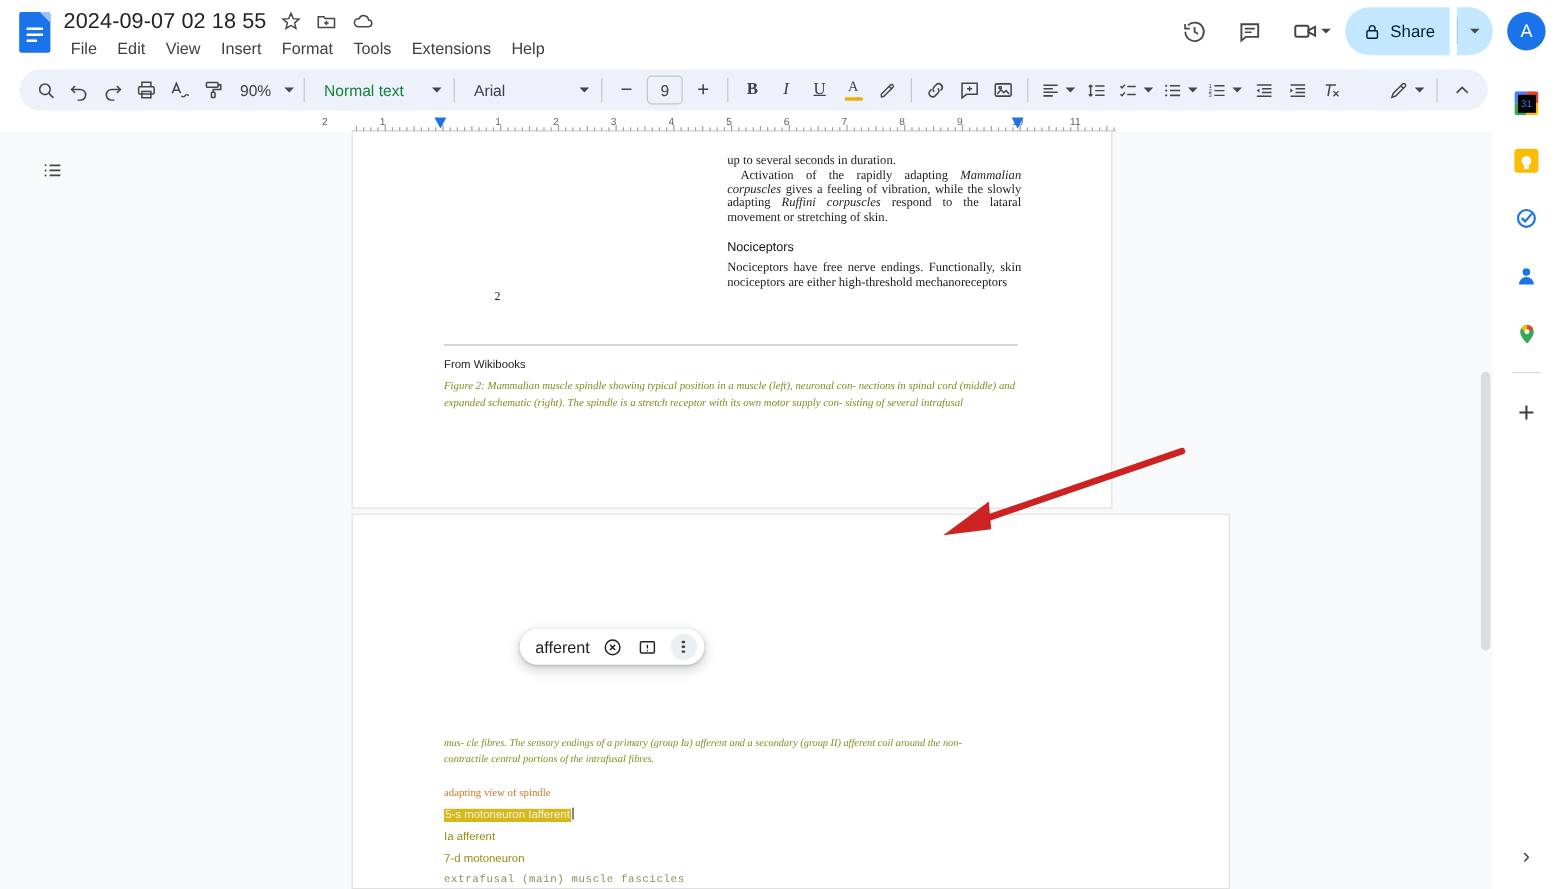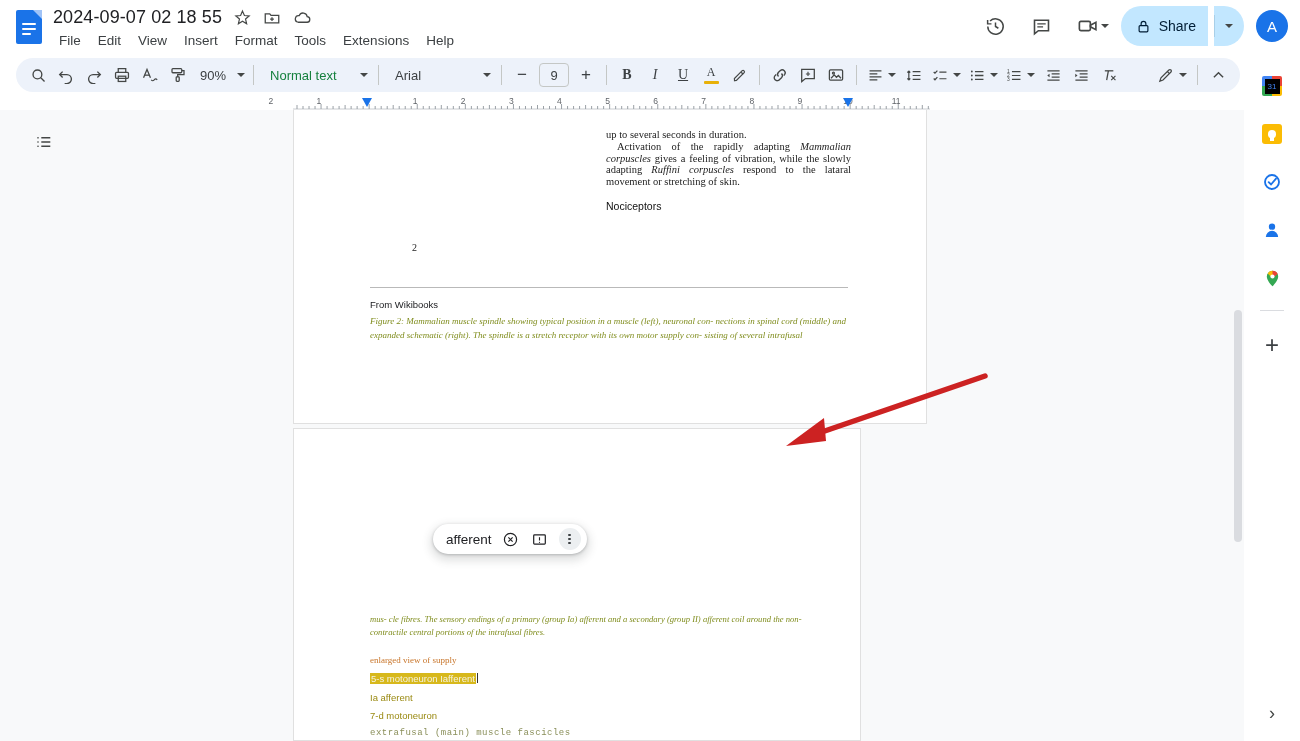--- a/index.html
+++ b/index.html
@@ -76,21 +76,21 @@
   .ruler { position:absolute; left:0; top:96px; width:1246px; height:14px; background:#fff; }
   .ruler-canvas{ position:absolute; left:0; top:0; }
 
   
   .editor-area { position:absolute; left:0; top:110px; width:1246px; height:631px; background:#f8f9fa; overflow:hidden;}
   .outline-toggle { position:absolute; left:30px; top:18px; width:28px; height:28px;
                     display:flex; align-items:center; justify-content:center; color:#444746; cursor:pointer; border-radius:4px;}
 
   .page { position:absolute; left:293px; background:#fff; border:1px solid #e0e0e0; }
   #page1 { top:0px; width:634px; height:314px; border-top:none;}
-  #page2 { top:318px; width:568px; height:313px; }
+  #page2 { top:318px; width:732px; height:313px; }
 
   .scan-col { position:absolute; left:268px; top:19px; width:245px; font-size:10.5px; line-height:11.8px;
               font-family:"Liberation Serif",serif; color:#1c1c1c; text-align:justify;margin-left:44px; }
   .scan-col p { margin-bottom:0; }
   .scan-head { font-family:"Liberation Sans",sans-serif; font-size:10.5px; margin:13px 0 5px 0; color:#111;}
   .scan-indent { text-indent:11px; }
 
   .pnum { position:absolute; left:118px; top:132px; font-family:"Liberation Serif",serif; font-size:10px; color:#222;}
 
   .hrule { position:absolute; left:76px; top:177px; width:478px; height:1px; background:#b9b9b9; }
@@ -546,32 +546,33 @@
       </svg>
   </div>
 
   <div class="page" id="page1">
     <div class="scan-col">
       <p>up to several seconds in duration.</p>
       <p class="scan-indent">
         <span>Activation of the rapidly adapting </span><i>Mammalian corpuscles</i><span> gives a feeling of vibration, while the slowly adapting </span><i>Ruffini corpuscles</i><span> respond to the lataral movement or stretching of skin.</span>
       </p>
       <div class="scan-head">Nociceptors</div>
+      <p>Nociceptors have free nerve endings. Functionally, skin nociceptors are either high-threshold mechanoreceptors</p>
     </div>
 
     <div class="pnum">2</div>
     <div class="hrule"></div>
     <div class="from-wiki">From Wikibooks</div>
     <div class="caption">Figure 2: Mammalian muscle spindle showing typical position in a muscle (left), neuronal con- nections in spinal cord (middle) and expanded schematic (right). The spindle is a stretch receptor with its own motor supply con- sisting of several intrafusal</div>
   </div>
 
   <div class="page" id="page2">
     <div class="p2-caption">mus- cle fibres. The sensory endings of a primary (group Ia) afferent and a secondary (group II) afferent coil around the non-contractile central portions of the intrafusal fibres.</div>
 
-    <div class="p2-line lbl-orange" style="top:226px">enlarged view of supply</div>
+    <div class="p2-line lbl-orange" style="top:226px">adapting view of spindle</div>
 
     <div class="p2-line" style="top:244px">
       <span class="hl-yellow">5-s motoneuron Iafferent</span><span class="caret-bar"></span>
     </div>
 
     <div class="p2-line lbl-olive" style="top:263px">Ia afferent</div>
     <div class="p2-line lbl-olive" style="top:281px">7-d motoneuron</div>
     <div class="p2-line lbl-mono" style="top:299px">extrafusal (main) muscle fascicles</div>
 
   </div>

